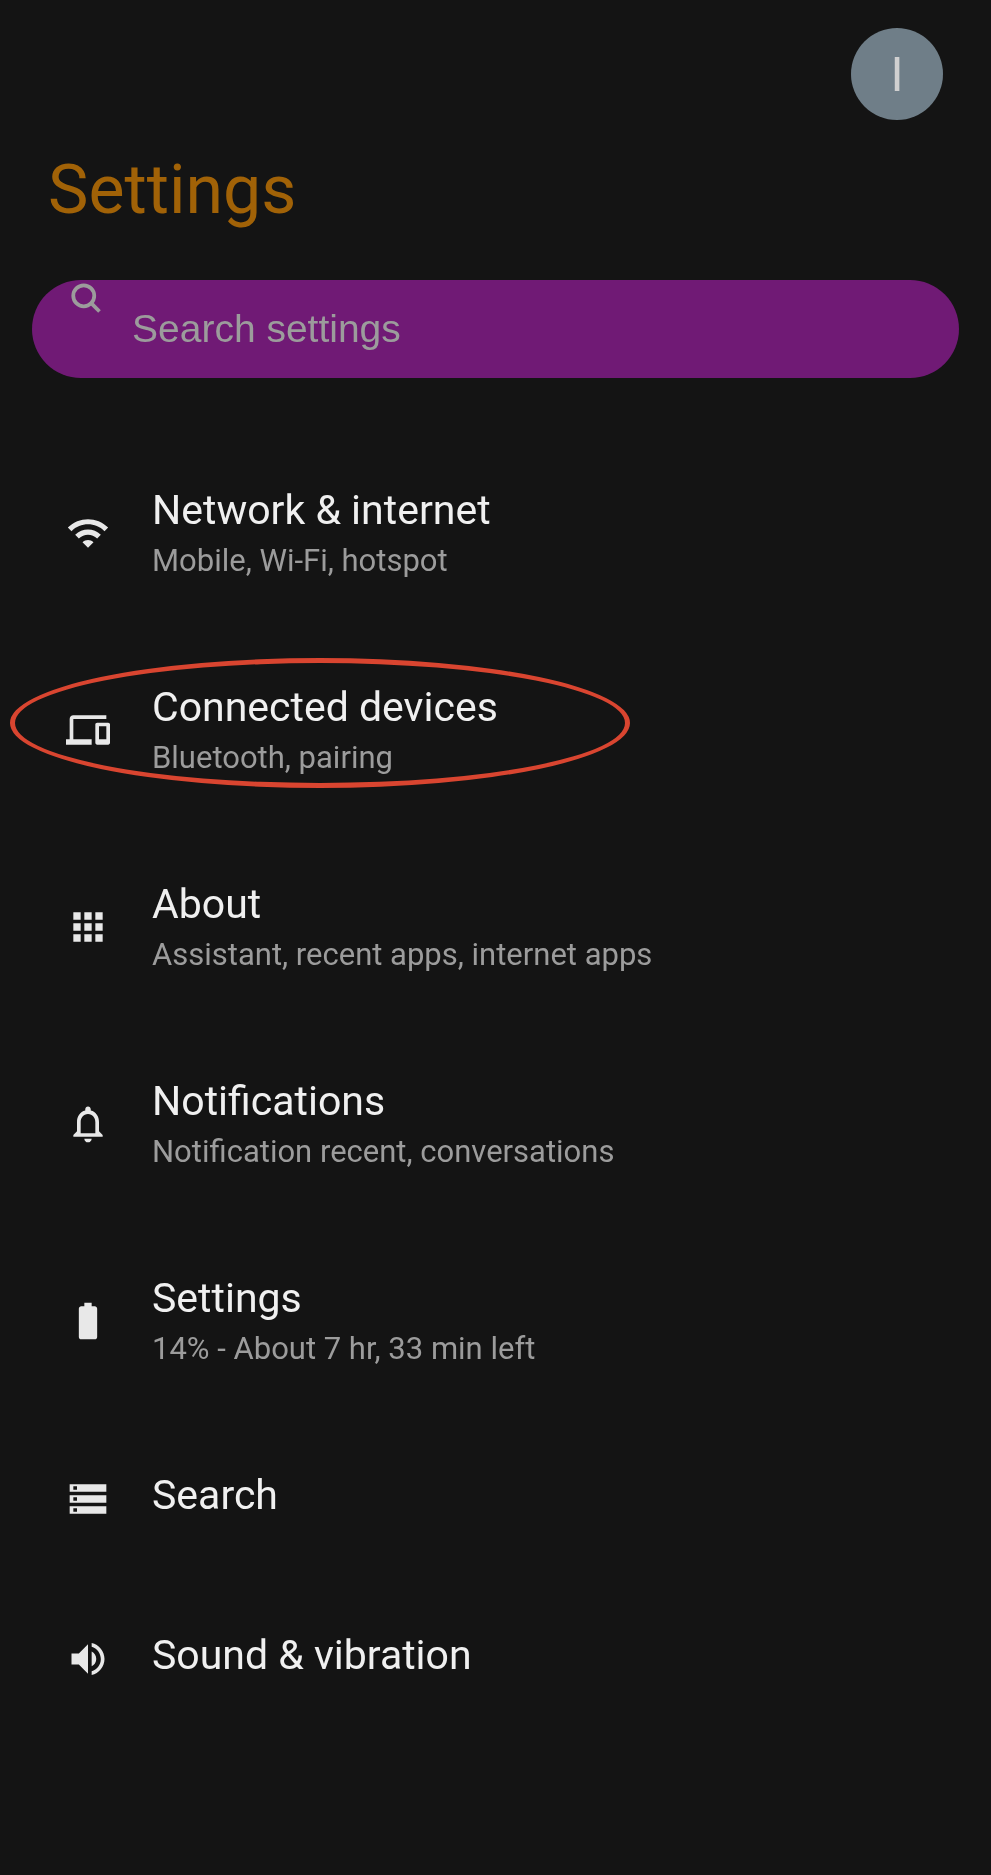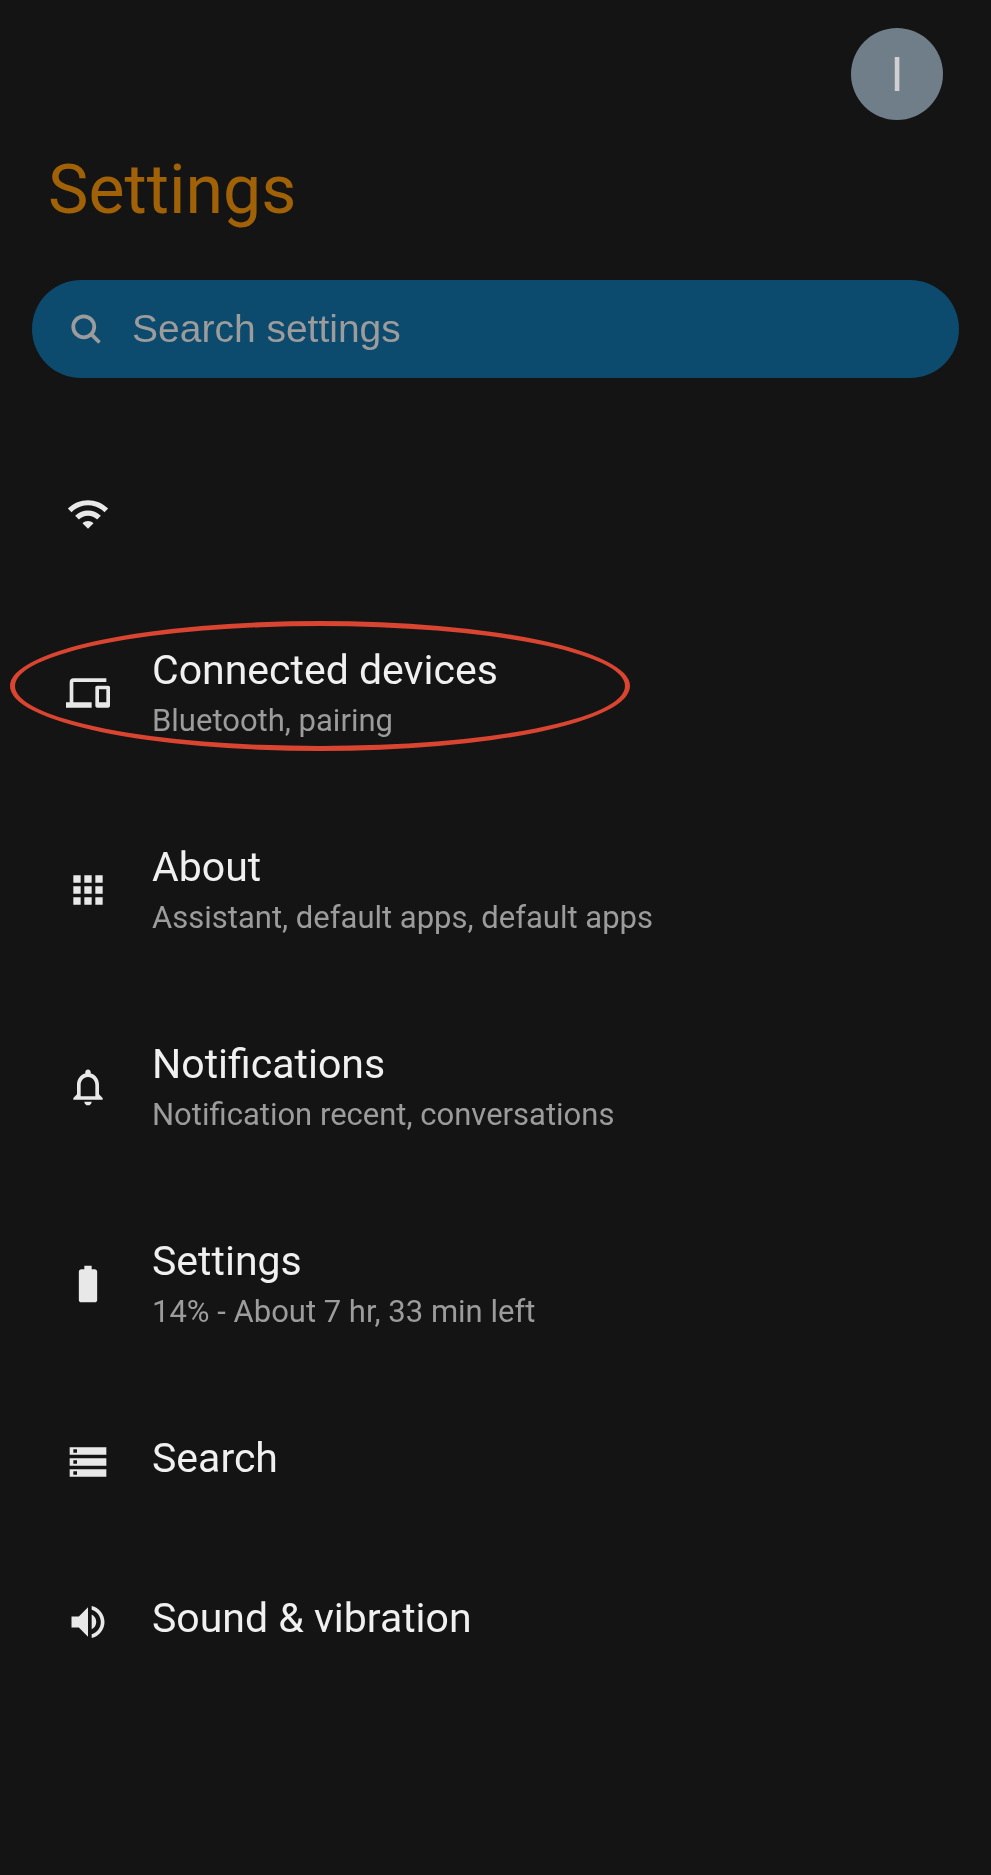--- a/index.html
+++ b/index.html
@@ -35,25 +35,24 @@
     .title {
       font-size: 68px;
       font-weight: 400;
       color: #a16207;
       padding: 30px 48px 50px 48px;
     }
     .search-container {
       padding: 0 32px;
     }
     .search-bar {
-      background-color: #0c4a6e;
+      background-color: #701a75;
       border-radius: 50px;
       height: 98px;
       display: flex;
-      align-items: center;
       padding: 0 36px;
     }
     .search-icon {
       width: 36px;
       height: 36px;
       margin-right: 28px;
       flex-shrink: 0;
     }
     .search-input {
       background: transparent;
@@ -136,20 +135,24 @@
 </div>
 
 <div class="list">
 
   <div class="item">
     <div class="icon-box">
       <svg viewBox="0 0 24 24">
           <path d="M1 9l2 2c4.97-4.97 13.03-4.97 18 0l2-2C16.93 2.93 7.08 2.93 1 9zm8 8l3 3 3-3c-1.65-1.66-4.34-1.66-6 0zm-4-4l2 2c2.76-2.76 7.24-2.76 10 0l2-2C15.14 9.14 8.87 9.14 5 13z"></path>
         </svg>
     </div>
+    <div class="text-block">
+      <div class="item-title">Network &amp; internet</div>
+      <div class="item-sub">Mobile, Wi-Fi, hotspot</div>
+    </div>
   </div>
   <div class="item-spacer"></div>
 
   <div class="item">
     <div class="highlight-ellipse"></div>
     <div class="icon-box">
       <svg viewBox="0 0 24 24">
           <path d="M4 6h18V4H4c-1.1 0-2 .9-2 2v11H0v3h14v-3H4V6zm19 2h-6c-.55 0-1 .45-1 1v10c0 .55.45 1 1 1h6c.55 0 1-.45 1-1V9c0-.55-.45-1-1-1zm-1 9h-4v-7h4v7z"></path>
         </svg>
     </div>
@@ -161,21 +164,21 @@
   <div class="item-spacer"></div>
 
   <div class="item">
     <div class="icon-box">
       <svg viewBox="0 0 24 24">
           <path d="M4 8h4V4H4v4zm6 12h4v-4h-4v4zm-6 0h4v-4H4v4zm0-6h4v-4H4v4zm6 0h4v-4h-4v4zm6-10v4h4V4h-4zm-6 4h4V4h-4v4zm6 6h4v-4h-4v4zm0 6h4v-4h-4v4z"></path>
         </svg>
     </div>
     <div class="text-block">
       <div class="item-title">About</div>
-      <div class="item-sub">Assistant, default apps, default apps</div>
+      <div class="item-sub">Assistant, recent apps, internet apps</div>
     </div>
   </div>
   <div class="item-spacer"></div>
 
   <div class="item">
     <div class="icon-box">
       <svg viewBox="0 0 24 24">
           <path d="M12 22c1.1 0 2-.9 2-2h-4c0 1.1.9 2 2 2zm6-6v-5c0-3.07-1.63-5.64-4.5-6.32V4c0-.83-.67-1.5-1.5-1.5s-1.5.67-1.5 1.5v.68C7.64 5.36 6 7.92 6 11v5l-2 2v1h16v-1l-2-2zm-2 1H8v-6c0-2.48 1.51-4.5 4-4.5s4 2.02 4 4.5v6z"></path>
         </svg>
     </div>

